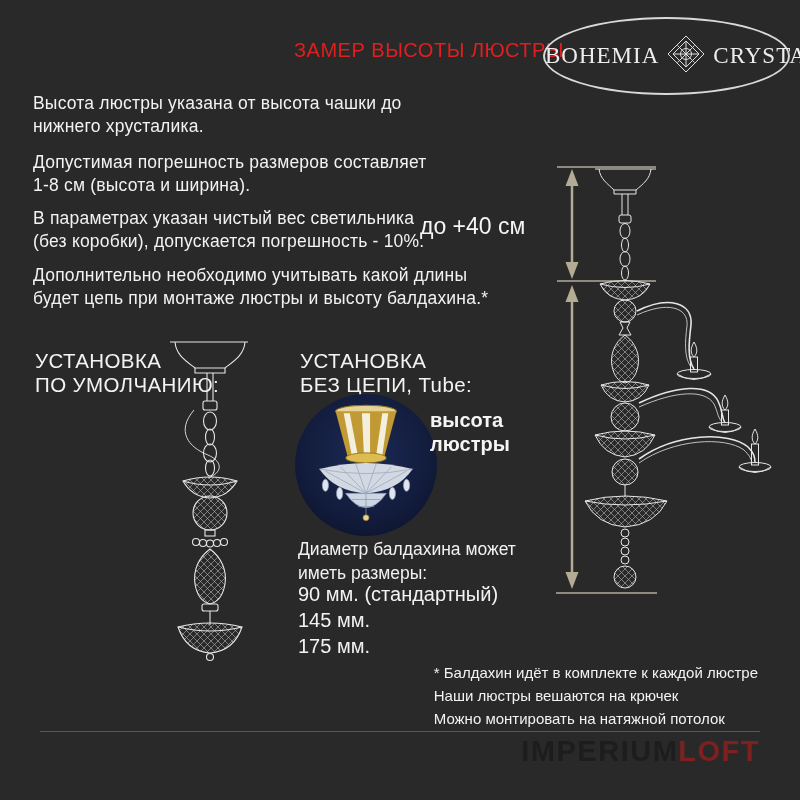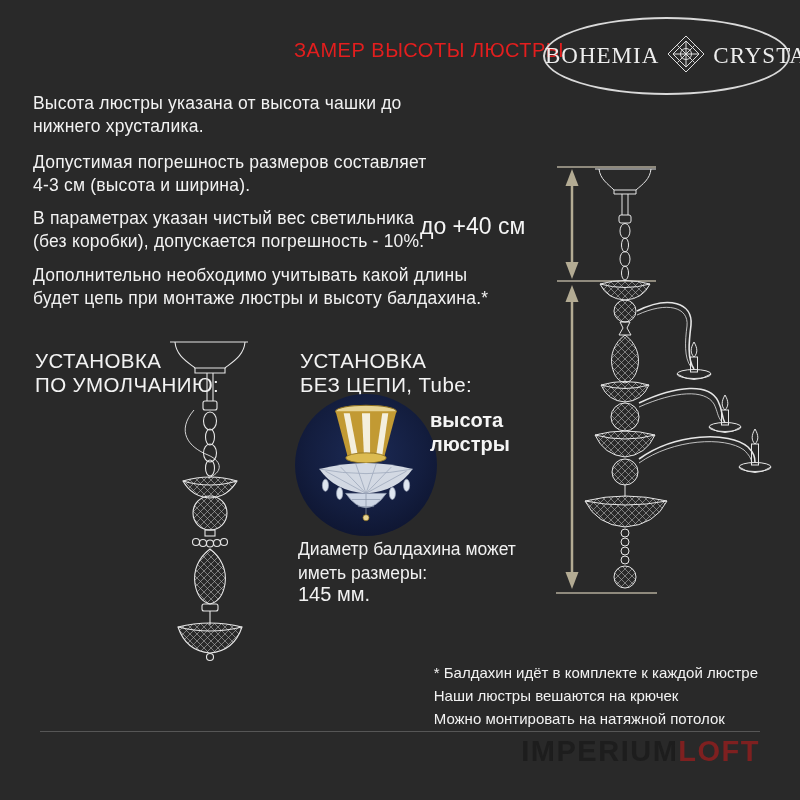--- a/index.html
+++ b/index.html
@@ -75,21 +75,21 @@
       </svg>
     </span>
     <span class="logo-name">CRYSTAL</span>
   </div>
   <div class="logo-sub">IVELE</div>
 </div>
 
 <div class="abs para preline p1">Высота люстры указана от высота чашки до
 нижнего хрусталика.</div>
 <div class="abs para preline p2">Допустимая погрешность размеров составляет
-4-3 см (высота и ширина).</div>
+1-8 см (высота и ширина).</div>
 <div class="abs para preline p3">В параметрах указан чистый вес светильника
 (без коробки), допускается погрешность - 10%.</div>
 <div class="abs para preline p4">Дополнительно необходимо учитывать какой длины
 будет цепь при монтаже люстры и высоту балдахина.*</div>
 
 <div class="abs sec-label preline sec-default">УСТАНОВКА
 ПО УМОЛЧАНИЮ:</div>
 
 <div class="abs chand-left">
   <svg width="124" height="330" viewBox="0 0 124 330">
@@ -169,21 +169,23 @@
 
     <path d="M50,98 Q70,126 90,98 Z" fill="#cdd6e4" stroke="#9aa5b8" stroke-width="0.8"></path>
     <path d="M56,104 L84,104 M62,111 L78,111 M70,98 L70,119" stroke="#8a95a8" stroke-width="0.7"></path>
     <circle cx="70" cy="122" r="3" fill="#e7d494" stroke="#8a6d1e" stroke-width="0.7"></circle>
   </svg>
 </div>
 
 <div class="abs canopy-head preline">Диаметр балдахина может
 иметь размеры:</div>
 <div class="abs canopy-sizes">
+  <div>90 мм. (стандартный)</div>
   <div>145 мм.</div>
+  <div>175 мм.</div>
 </div>
 
 <div class="abs chain-label">до +40 см</div>
 <div class="abs height-label preline">высота
 люстры</div>
 
 <div class="abs chand-right">
   <svg width="232" height="434" viewBox="0 0 232 434">
 
     <g stroke="#8f8a7d" stroke-width="2">

